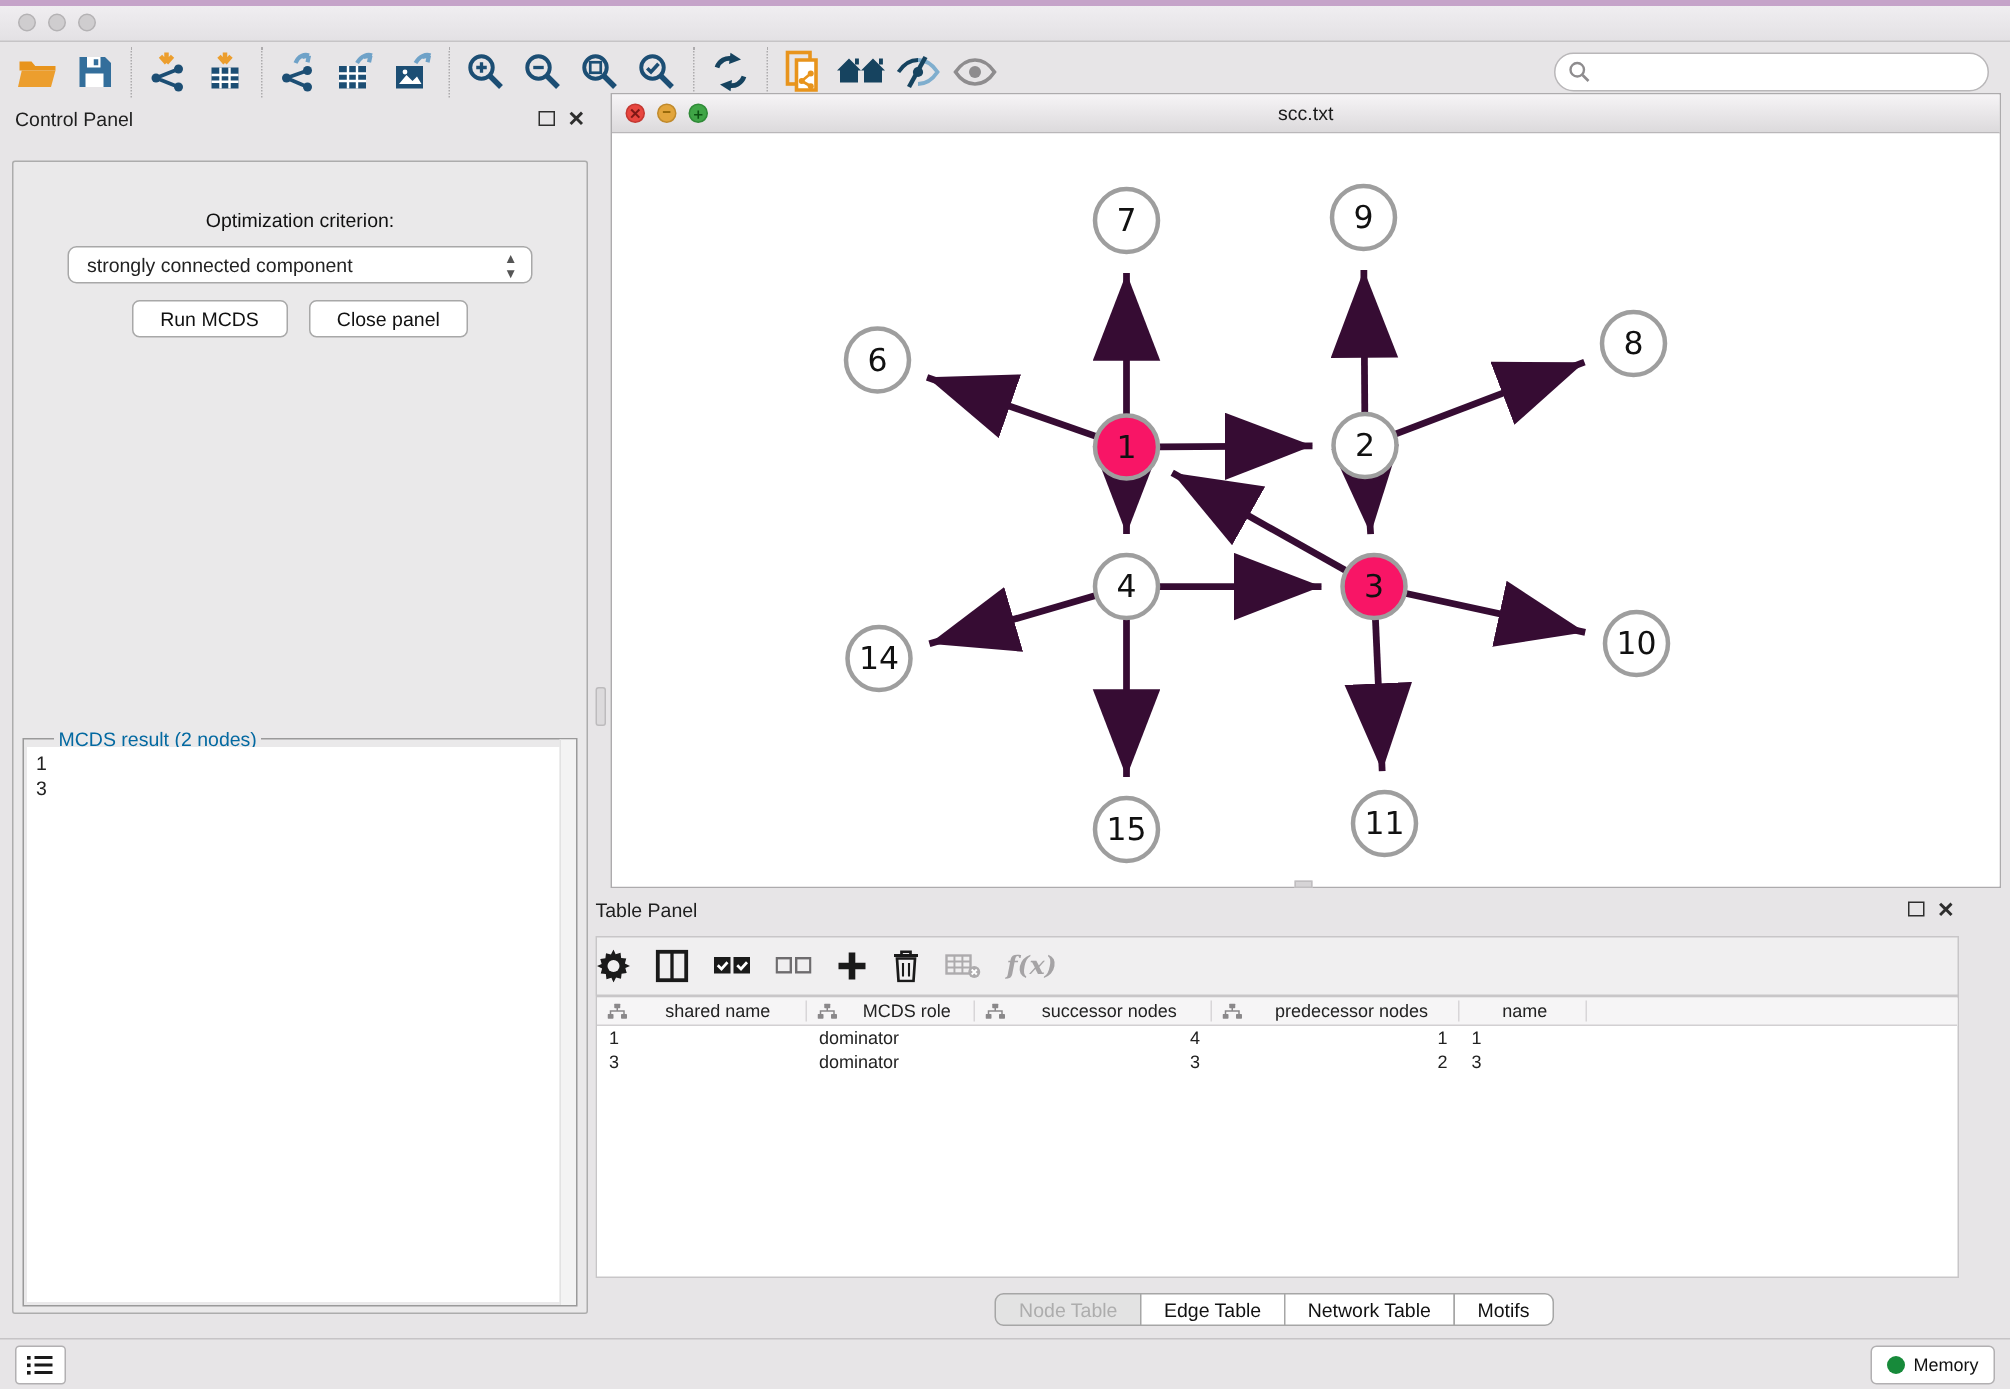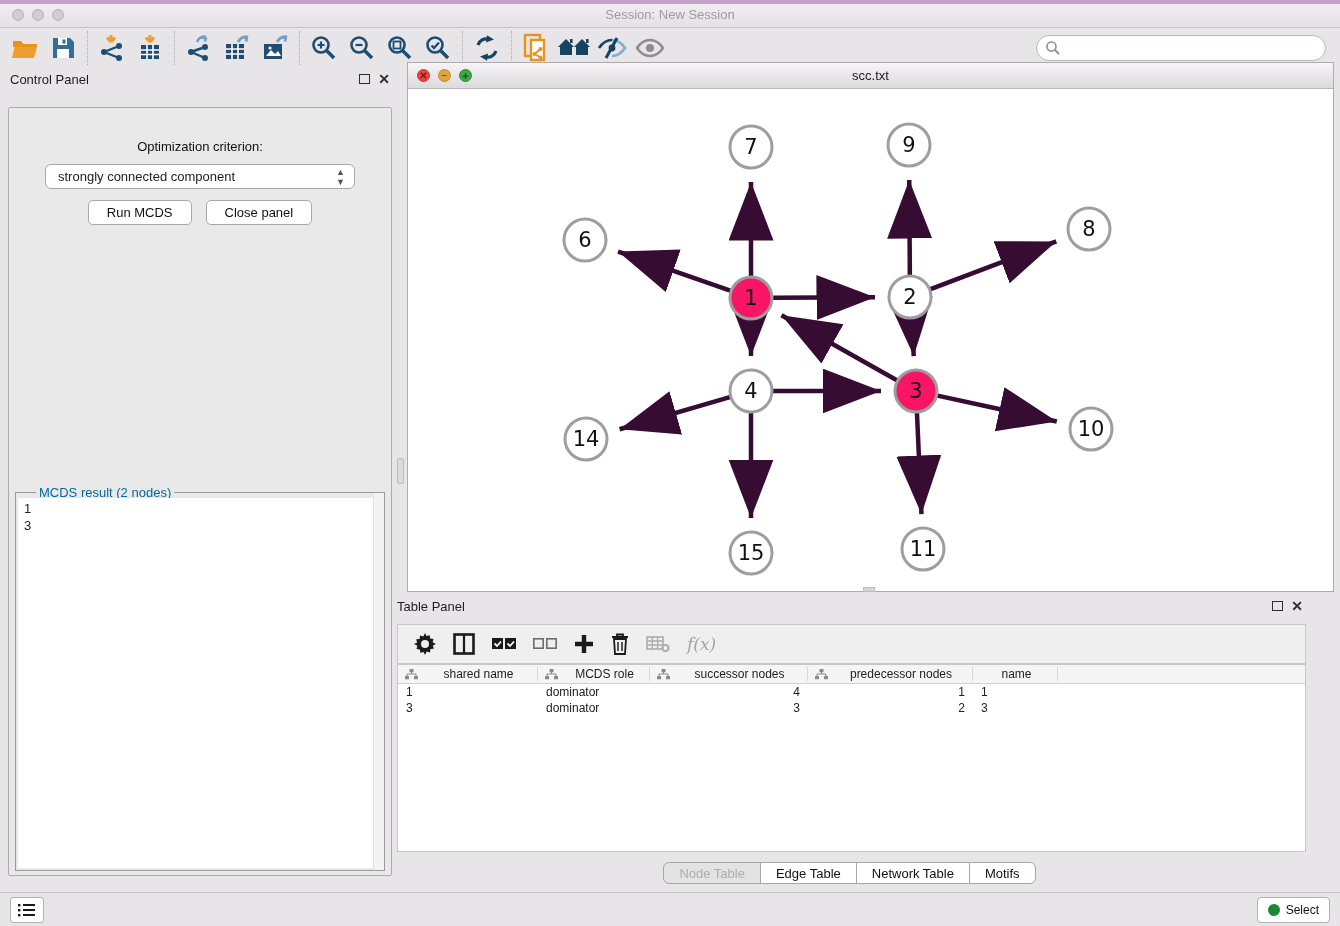--- a/index.html
+++ b/index.html
@@ -76,21 +76,21 @@
   .nw-title { position:absolute; width:100%; text-align:center; top:5px; font-size:13px; color:#1A1A1A; }
   .nw-canvas { position:absolute; left:0; top:26px; right:0; bottom:0; background:#fff; }
   .h-splitter { position:absolute; left:455px; bottom:-1px; width:12px; height:5px; background:#D6D4D6; border:1px solid #C0BEC0; }
 
   .graph-node-label { font-family:"DejaVu Sans", sans-serif; font-size:21px; fill:#111; }
 
   
   .table-panel { position:absolute; left:386px; top:594px; width:927px; height:296px; }
   .tp-header { height:24px; display:flex; align-items:center; padding:0 10px 0 11px; }
   .tp-toolbar { position:absolute; left:11px; right:7px; top:30px; height:40px; background:#F0EFF0;
-    border:1px solid #C8C6C8; display:flex; align-items:center; gap:17px; padding-left:16px; }
+    border:1px solid #C8C6C8; display:flex; align-items:center; gap:17px; padding-left:0;font-weight:bold; }
   .tp-tool { display:flex; align-items:center; justify-content:center; height:26px; }
   .fx-glyph { font-family:"DejaVu Serif", serif; font-style:italic; font-size:17px; color:#A5A3A5; }
 
   .tp-table { position:absolute; left:11px; right:7px; top:70px; height:188px; background:#FFFFFF;
     border:1px solid #C8C6C8; overflow:hidden; }
   .thead { display:flex; background:#F6F5F6; border-bottom:1px solid #D2D0D2; height:19px;align-items:center; }
   .th { display:flex; align-items:center; font-size:12px; color:#222; border-right:1px solid #D8D6D8;
     padding:0 4px 0 7px; gap:6px; }
   .th .th-label { flex:1; text-align:center; }
   .trow { display:flex; height:16px; }
@@ -111,21 +111,20 @@
 </head>
 <body>
 
 <div class="app-titlebar">
   <div class="purple-strip"></div>
   <div class="traffic-gray">
     <i></i>
     <i></i>
     <i></i>
   </div>
-  <div class="app-title">Session: New Session</div>
 </div>
 
 <div class="main-toolbar">
   <div class="tb-btn">
     <span>
       <svg width="28" height="26" viewBox="0 0 28 26">
           <path d="M2 6h8l2.5 3H26v3H2z" fill="#E8941C"></path>
           <path d="M3.5 12h22.5L23 23H1z" fill="#EC9E2E"></path>
         </svg>
     </span>
@@ -576,15 +575,15 @@
           <g fill="#1A1A1A">
             <rect x="0" y="1" width="2.4" height="2.4"></rect>
             <rect x="0" y="6" width="2.4" height="2.4"></rect>
             <rect x="0" y="11" width="2.4" height="2.4"></rect>
           </g>
         </svg>
     </span>
   </div>
   <div class="memory-btn">
     <span class="memory-dot"></span>
-    <span>Select</span>
+    <span>Memory</span>
   </div>
 </div>
 
 </body></html>

